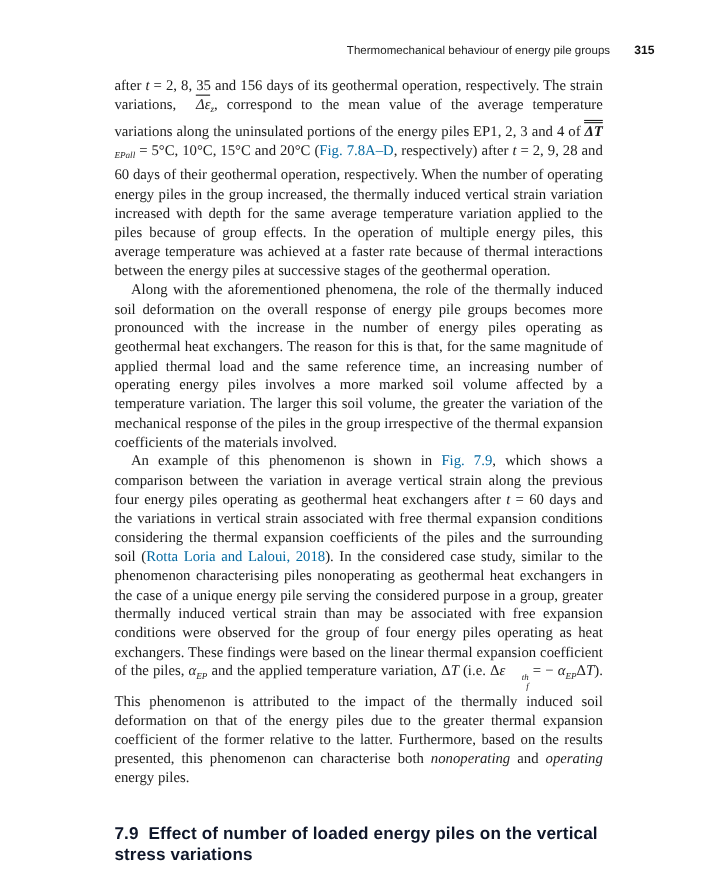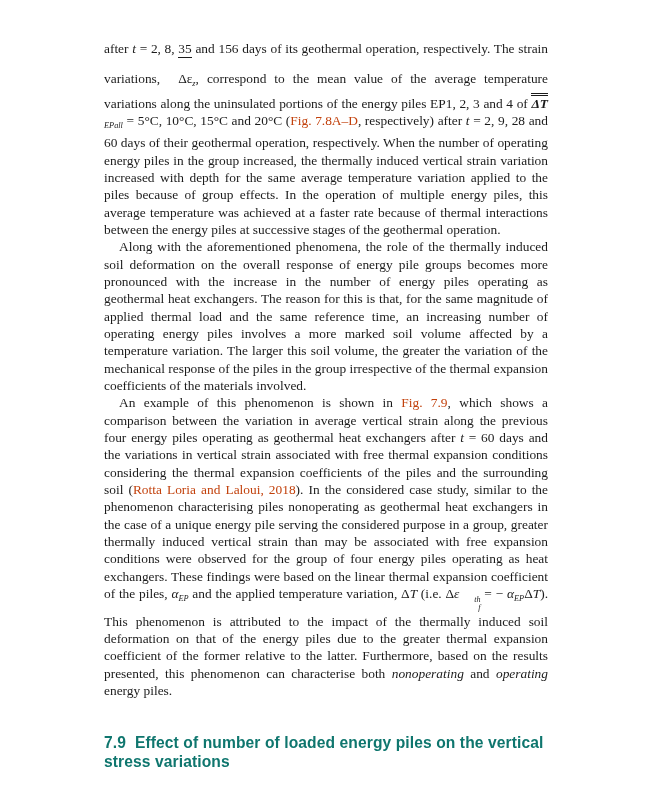--- a/index.html
+++ b/index.html
@@ -35,30 +35,31 @@
     width: 444px;
   }
   .para {
     font-size: 13.4px;
     line-height: 17.35px;
     text-align: justify;
     color: #1b1b1b;
   }
   .para.indent { text-indent: 15px; }
   .xref {
-    color: #c2410c;
+    color: #0369a1;
     text-decoration: none;
     cursor: pointer;
   }
   .ital { font-style: italic; }
   .m-ol {
     display: inline-block;
     border-top: 1px solid #1b1b1b;
-    padding-top: 14px;
+    padding-top: 1px;
     line-height: 1;
+    font-style: italic;
     margin-left: 10px;
   }
   .m-dol {
     display: inline-block;
     border-top: 3px double #1b1b1b;
     padding-top: 1px;
     line-height: 1;
     font-style: italic;
     font-weight: bold;
   }
@@ -74,30 +75,34 @@
     font-size: 0.6em;
     line-height: 1.05;
     vertical-align: -0.45em;
     font-style: italic;
   }
   .section-heading {
     font-family: "Liberation Sans", sans-serif;
     font-weight: bold;
     font-size: 15.6px;
     line-height: 18.5px;
-    color: #0f766e;
+    color: #0f172a;
     margin: 35px 0 14px 0;
     letter-spacing: 0.1px;
   }
   .section-heading .hnum { margin-right: 9px; }
 </style>
 </head>
 <body>
 
 <div class="page">
+  <header class="running-head">
+    <span>Thermomechanical behaviour of energy pile groups</span>
+    <span class="pagenum">315</span>
+  </header>
   <main class="body-col">
       <p class="para">after <span class="ital">t</span> = 2, 8, 35 and 156 days of its geothermal operation, respectively. The strain variations, <span class="m-ol">Δε</span><span class="msub">z</span>, correspond to the mean value of the average temperature variations along the uninsulated portions of the energy piles EP1, 2, 3 and 4 of <span class="m-dol">ΔT</span><span class="msub">EPall</span> = 5°C, 10°C, 15°C and 20°C (<a class="xref">Fig. 7.8A–D</a>, respectively) after <span class="ital">t</span> = 2, 9, 28 and 60 days of their geothermal operation, respectively. When the number of operating energy piles in the group increased, the thermally induced vertical strain variation increased with depth for the same average temperature variation applied to the piles because of group effects. In the operation of multiple energy piles, this average temperature was achieved at a faster rate because of thermal interactions between the energy piles at successive stages of the geothermal operation.</p>
       <p class="para indent">Along with the aforementioned phenomena, the role of the thermally induced soil deformation on the overall response of energy pile groups becomes more pronounced with the increase in the number of energy piles operating as geothermal heat exchangers. The reason for this is that, for the same magnitude of applied thermal load and the same reference time, an increasing number of operating energy piles involves a more marked soil volume affected by a temperature variation. The larger this soil volume, the greater the variation of the mechanical response of the piles in the group irrespective of the thermal expansion coefficients of the materials involved.</p>
       <p class="para indent">An example of this phenomenon is shown in <a class="xref">Fig. 7.9</a>, which shows a comparison between the variation in average vertical strain along the previous four energy piles operating as geothermal heat exchangers after <span class="ital">t</span> = 60 days and the variations in vertical strain associated with free thermal expansion conditions considering the thermal expansion coefficients of the piles and the surrounding soil (<a class="xref">Rotta Loria and Laloui, 2018</a>). In the considered case study, similar to the phenomenon characterising piles nonoperating as geothermal heat exchangers in the case of a unique energy pile serving the considered purpose in a group, greater thermally induced vertical strain than may be associated with free expansion conditions were observed for the group of four energy piles operating as heat exchangers. These findings were based on the linear thermal expansion coefficient of the piles, <span class="ital">α</span><span class="msub">EP</span> and the applied temperature variation, Δ<span class="ital">T</span> (i.e. Δ<span class="ital">ε</span><span class="m-stack">
           <span>th</span>
           <span>f</span>
         </span> = − <span class="ital">α</span><span class="msub">EP</span>Δ<span class="ital">T</span>). This phenomenon is attributed to the impact of the thermally induced soil deformation on that of the energy piles due to the greater thermal expansion coefficient of the former relative to the latter. Furthermore, based on the results presented, this phenomenon can characterise both <span class="ital">nonoperating</span> and <span class="ital">operating</span> energy piles.</p>
       <h2 class="section-heading"><span class="hnum">7.9</span><span>Effect of number of loaded energy piles on the vertical stress variations</span></h2>
     </main>
 </div>

